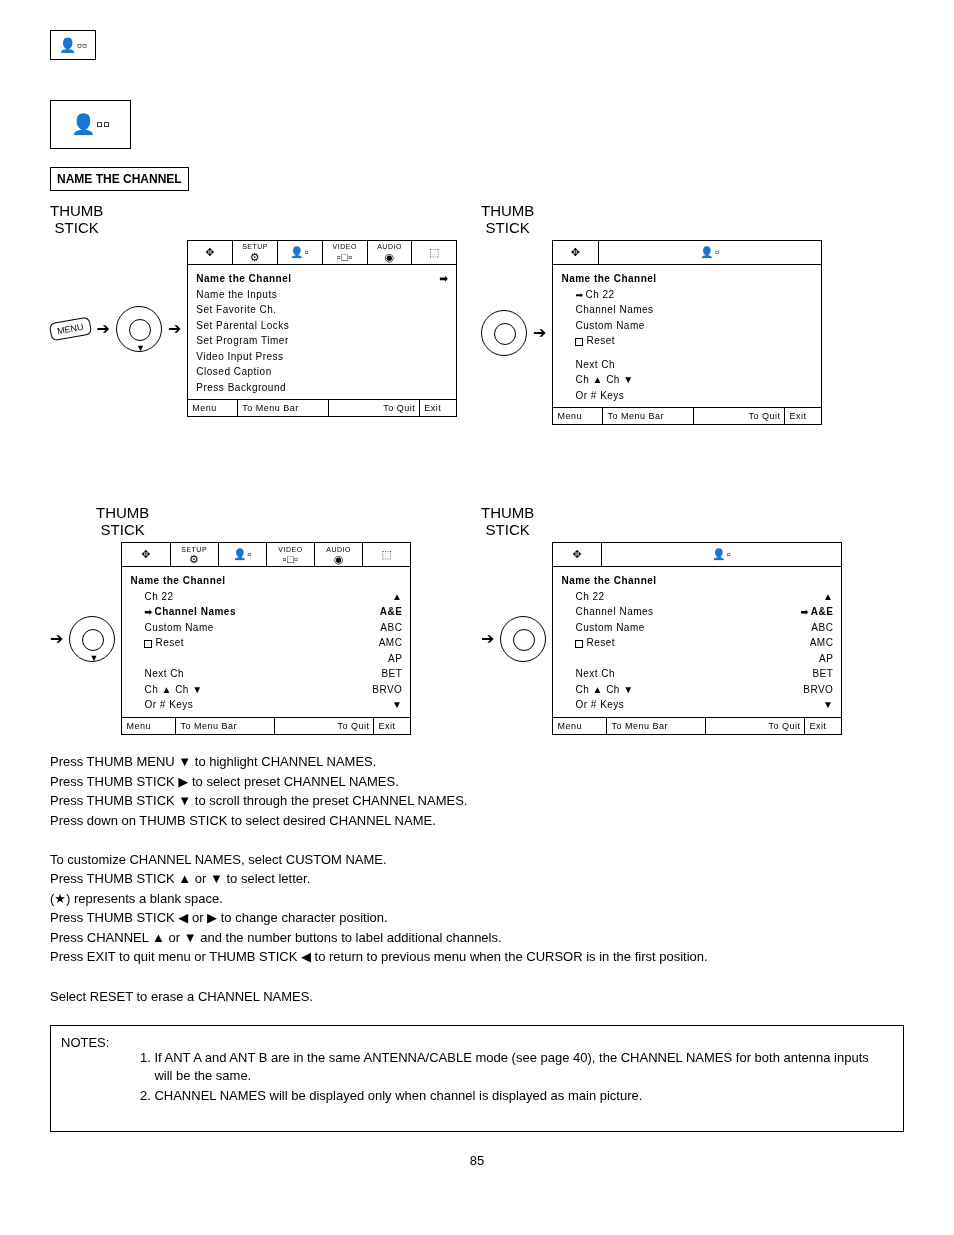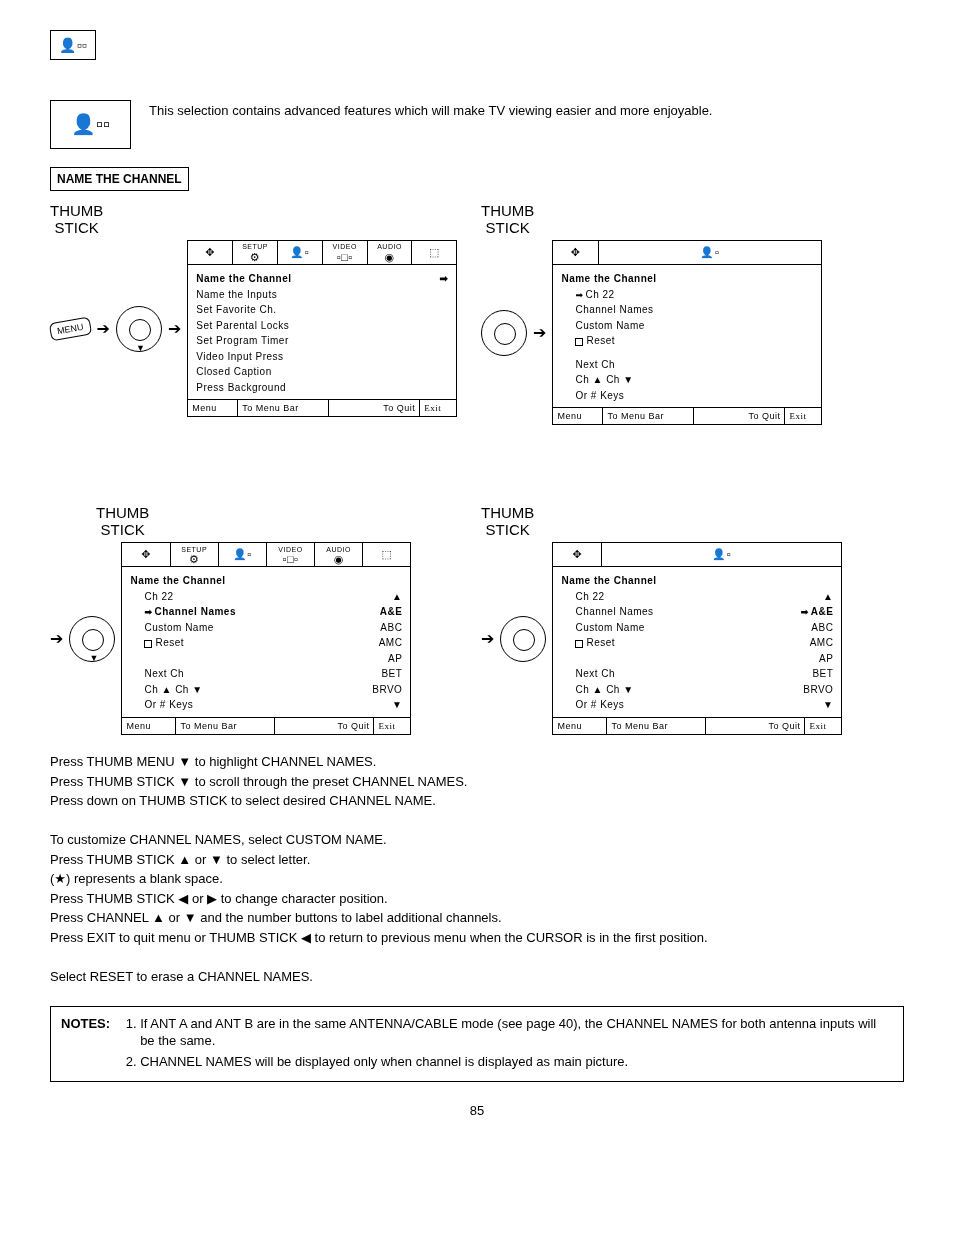--- a/index.html
+++ b/index.html
@@ -34,40 +34,39 @@
   .screen-tabs .tab:last-child{border-right:none;}
   .screen-tabs .tab .tico { font-size:11px; line-height:1;}
   .screen-body { padding:6px 8px 4px 8px; min-height:130px; }
   .screen-body .row { display:flex; justify-content:space-between; padding:1px 0;}
   .screen-body .row .lbl { white-space:nowrap; }
   .screen-body .row .val { white-space:nowrap; }
   .screen-body .bold { font-weight:bold; }
   .screen-body .ind { padding-left:14px; }
   .screen-foot { display:flex; border-top:1px solid #000; font-size:9px; }
   .screen-foot div { padding:2px 4px; border-right:1px solid #000; flex:1;}
-  .screen-foot div:last-child { border-right:none; flex:0 0 auto; width:36px;font-family:Liberation Serif, serif;}
+  .screen-foot div:last-child { border-right:none; flex:0 0 auto; width:36px;}
   .screen-foot .f2 { flex:2; }
   .ptr { font-size:9px; margin-right:2px;}
   .chk { display:inline-block; width:8px; height:8px; border:1px solid #000; margin-right:3px; vertical-align:middle;}
   .instructions { margin-top:18px; font-size:13px; }
   .instructions p { margin:2px 0; }
   .notes-box { border:0.5px solid #000; padding:8px 10px; margin-top:20px; font-size:13px; display:flex; gap:10px;}
-  .notes-box .lab { font-weight:bold; }
-  .notes-box ol { margin:0; padding-left:20px;}
+  .notes-box .lab { font-weight:normal; }
+  .notes-box ol { margin:15px; padding-left:20px;}
   .notes-box li { margin-bottom:3px; }
   .page-num { text-align:center; margin-top:20px; font-size:13px;}
 </style>
 </head>
 <body>
 
 <div class="top-icon">👤▫▫</div>
 
 <div class="section-top">
   <div class="section-icon-box">👤▫▫</div>
-  <div style="flex:1; padding-top:2px;">This selection contains advanced features which will make TV viewing easier and more enjoyable.</div>
 </div>
 
 <div class="feature-row" style="margin-top:18px;">
   <div class="section-label">NAME THE CHANNEL</div>
 </div>
 
 <div class="screens-row">
 
   <div class="screens-col">
     <div class="flow">
@@ -351,20 +350,21 @@
             <div class="f2" style="text-align:right">To Quit</div>
             <div>Exit</div>
         </div>
       </div>
     </div>
   </div>
 </div>
 
 <div class="instructions">
   <p>Press THUMB MENU  ▼ to highlight CHANNEL NAMES.</p>
+  <p>Press THUMB STICK ▶ to select preset CHANNEL NAMES.</p>
   <p>Press THUMB STICK ▼ to scroll through the preset CHANNEL NAMES.</p>
   <p>Press down on THUMB STICK to select desired CHANNEL NAME.</p>
   <br>
   <p>To customize CHANNEL NAMES, select CUSTOM NAME.</p>
   <p>Press THUMB STICK ▲ or ▼ to select letter.</p>
   <p>(★) represents a blank space.</p>
   <p>Press THUMB STICK ◀ or ▶ to change character position.</p>
   <p>Press CHANNEL ▲ or ▼  and the number buttons to label additional channels.</p>
   <p>Press EXIT to quit menu or THUMB STICK ◀ to return to previous menu when the CURSOR is in the first position.</p>
   <br>

